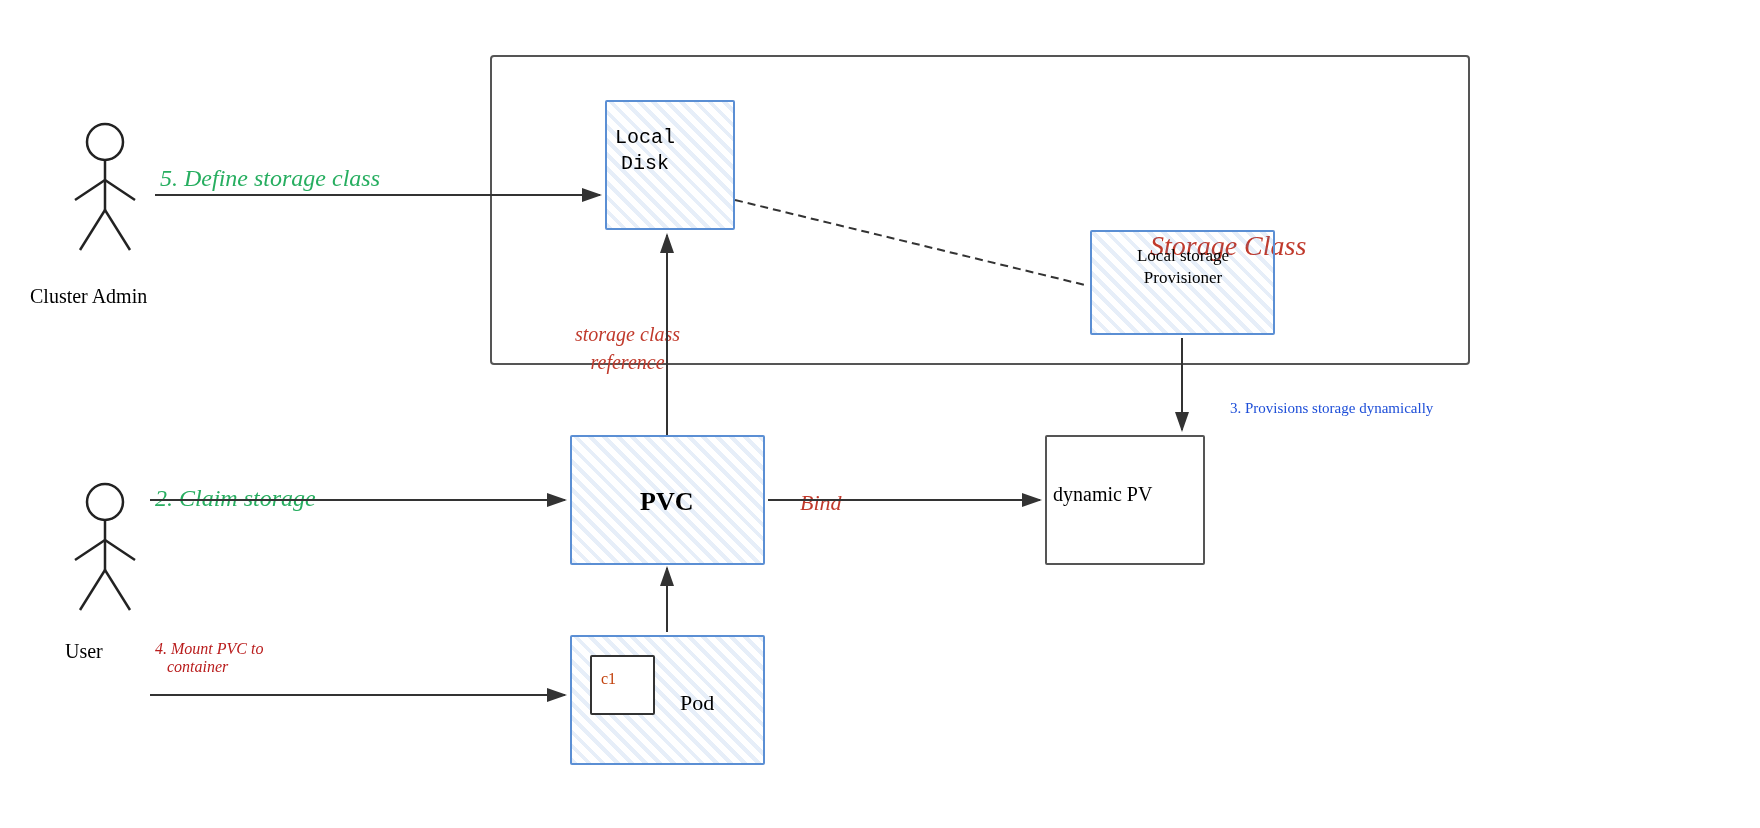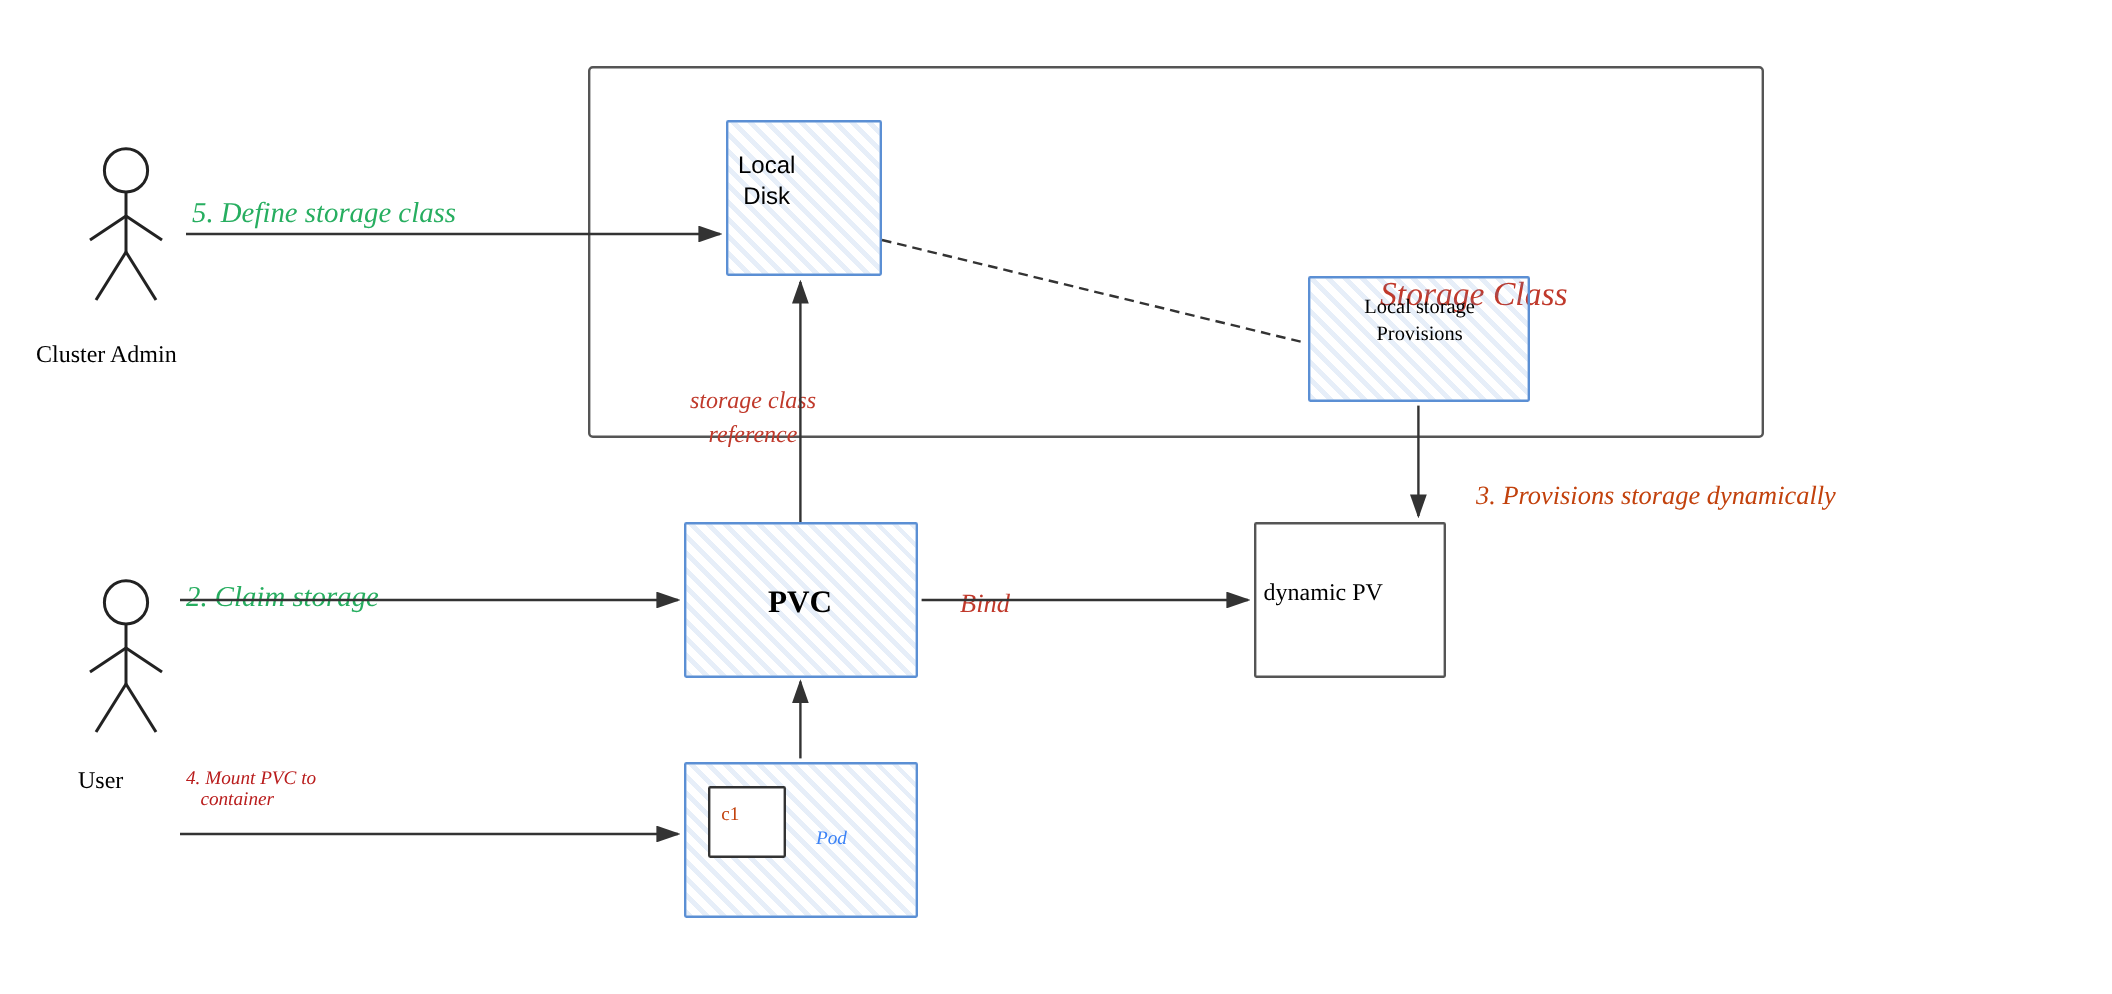--- a/index.html
+++ b/index.html
@@ -58,21 +58,21 @@
       );
       border-radius: 2px;
     }
 
     .local-disk-label {
       position: absolute;
       top: 125px;
       left: 615px;
       color: #000;
       font-size: 20px;
-      font-family: Liberation Sans, sans-serif;
+      font-family: Liberation Mono, monospace;
       text-align: center;
       line-height: 1.3;
       pointer-events: none;
     }
 
     
     .provisioner-box {
       position: absolute;
       top: 230px;
       left: 1090px;
@@ -189,24 +189,23 @@
       left: 601px;
       font-size: 16px;
       color: #c2410c;
       font-family: 'Segoe UI', cursive;
     }
 
     .pod-label {
       position: absolute;
       top: 690px;
       left: 680px;
-      color: #3b82f6;
-      font-size: 16px;
-      font-family: 'Segoe UI', cursive;
-      font-style: italic;
+      color: #000000;
+      font-size: 22px;
+      font-family: 'Segoe UI', cursive;
     }
 
     
     .stick-figure-admin {
       position: absolute;
       top: 120px;
       left: 65px;
     }
 
     
@@ -252,24 +251,23 @@
       color: #27ae60;
       font-size: 24px;
       font-family: 'Segoe UI', cursive;
       font-style: italic;
     }
 
     .step3-text {
       position: absolute;
       top: 400px;
       left: 1230px;
-      color: #c2410c;
-      font-size: 22px;
-      font-family: 'Segoe UI', cursive;
-      font-style: italic;
+      color: #1d4ed8;
+      font-size: 15px;
+      font-family: 'Segoe UI', cursive;
     }
 
     .step4-text {
       position: absolute;
       top: 640px;
       left: 155px;
       color: #b91c1c;
       font-size: 16px;
       font-family: 'Segoe UI', cursive;
       font-style: italic;
@@ -318,21 +316,21 @@
 
   <div class="local-disk-box"></div>
   <div class="local-disk-label">
     <span>Local</span><br>
     <span>Disk</span>
   </div>
 
   <div class="provisioner-box"></div>
   <div class="provisioner-label">
     <span>Local storage</span><br>
-    <span>Provisions</span>
+    <span>Provisioner</span>
   </div>
 
   <div class="pvc-box"></div>
   <div class="pvc-label">PVC</div>
 
   <div class="dynamic-pv-box"></div>
   <div class="dynamic-pv-label">dynamic PV</div>
 
   <div class="pod-box"></div>
 

